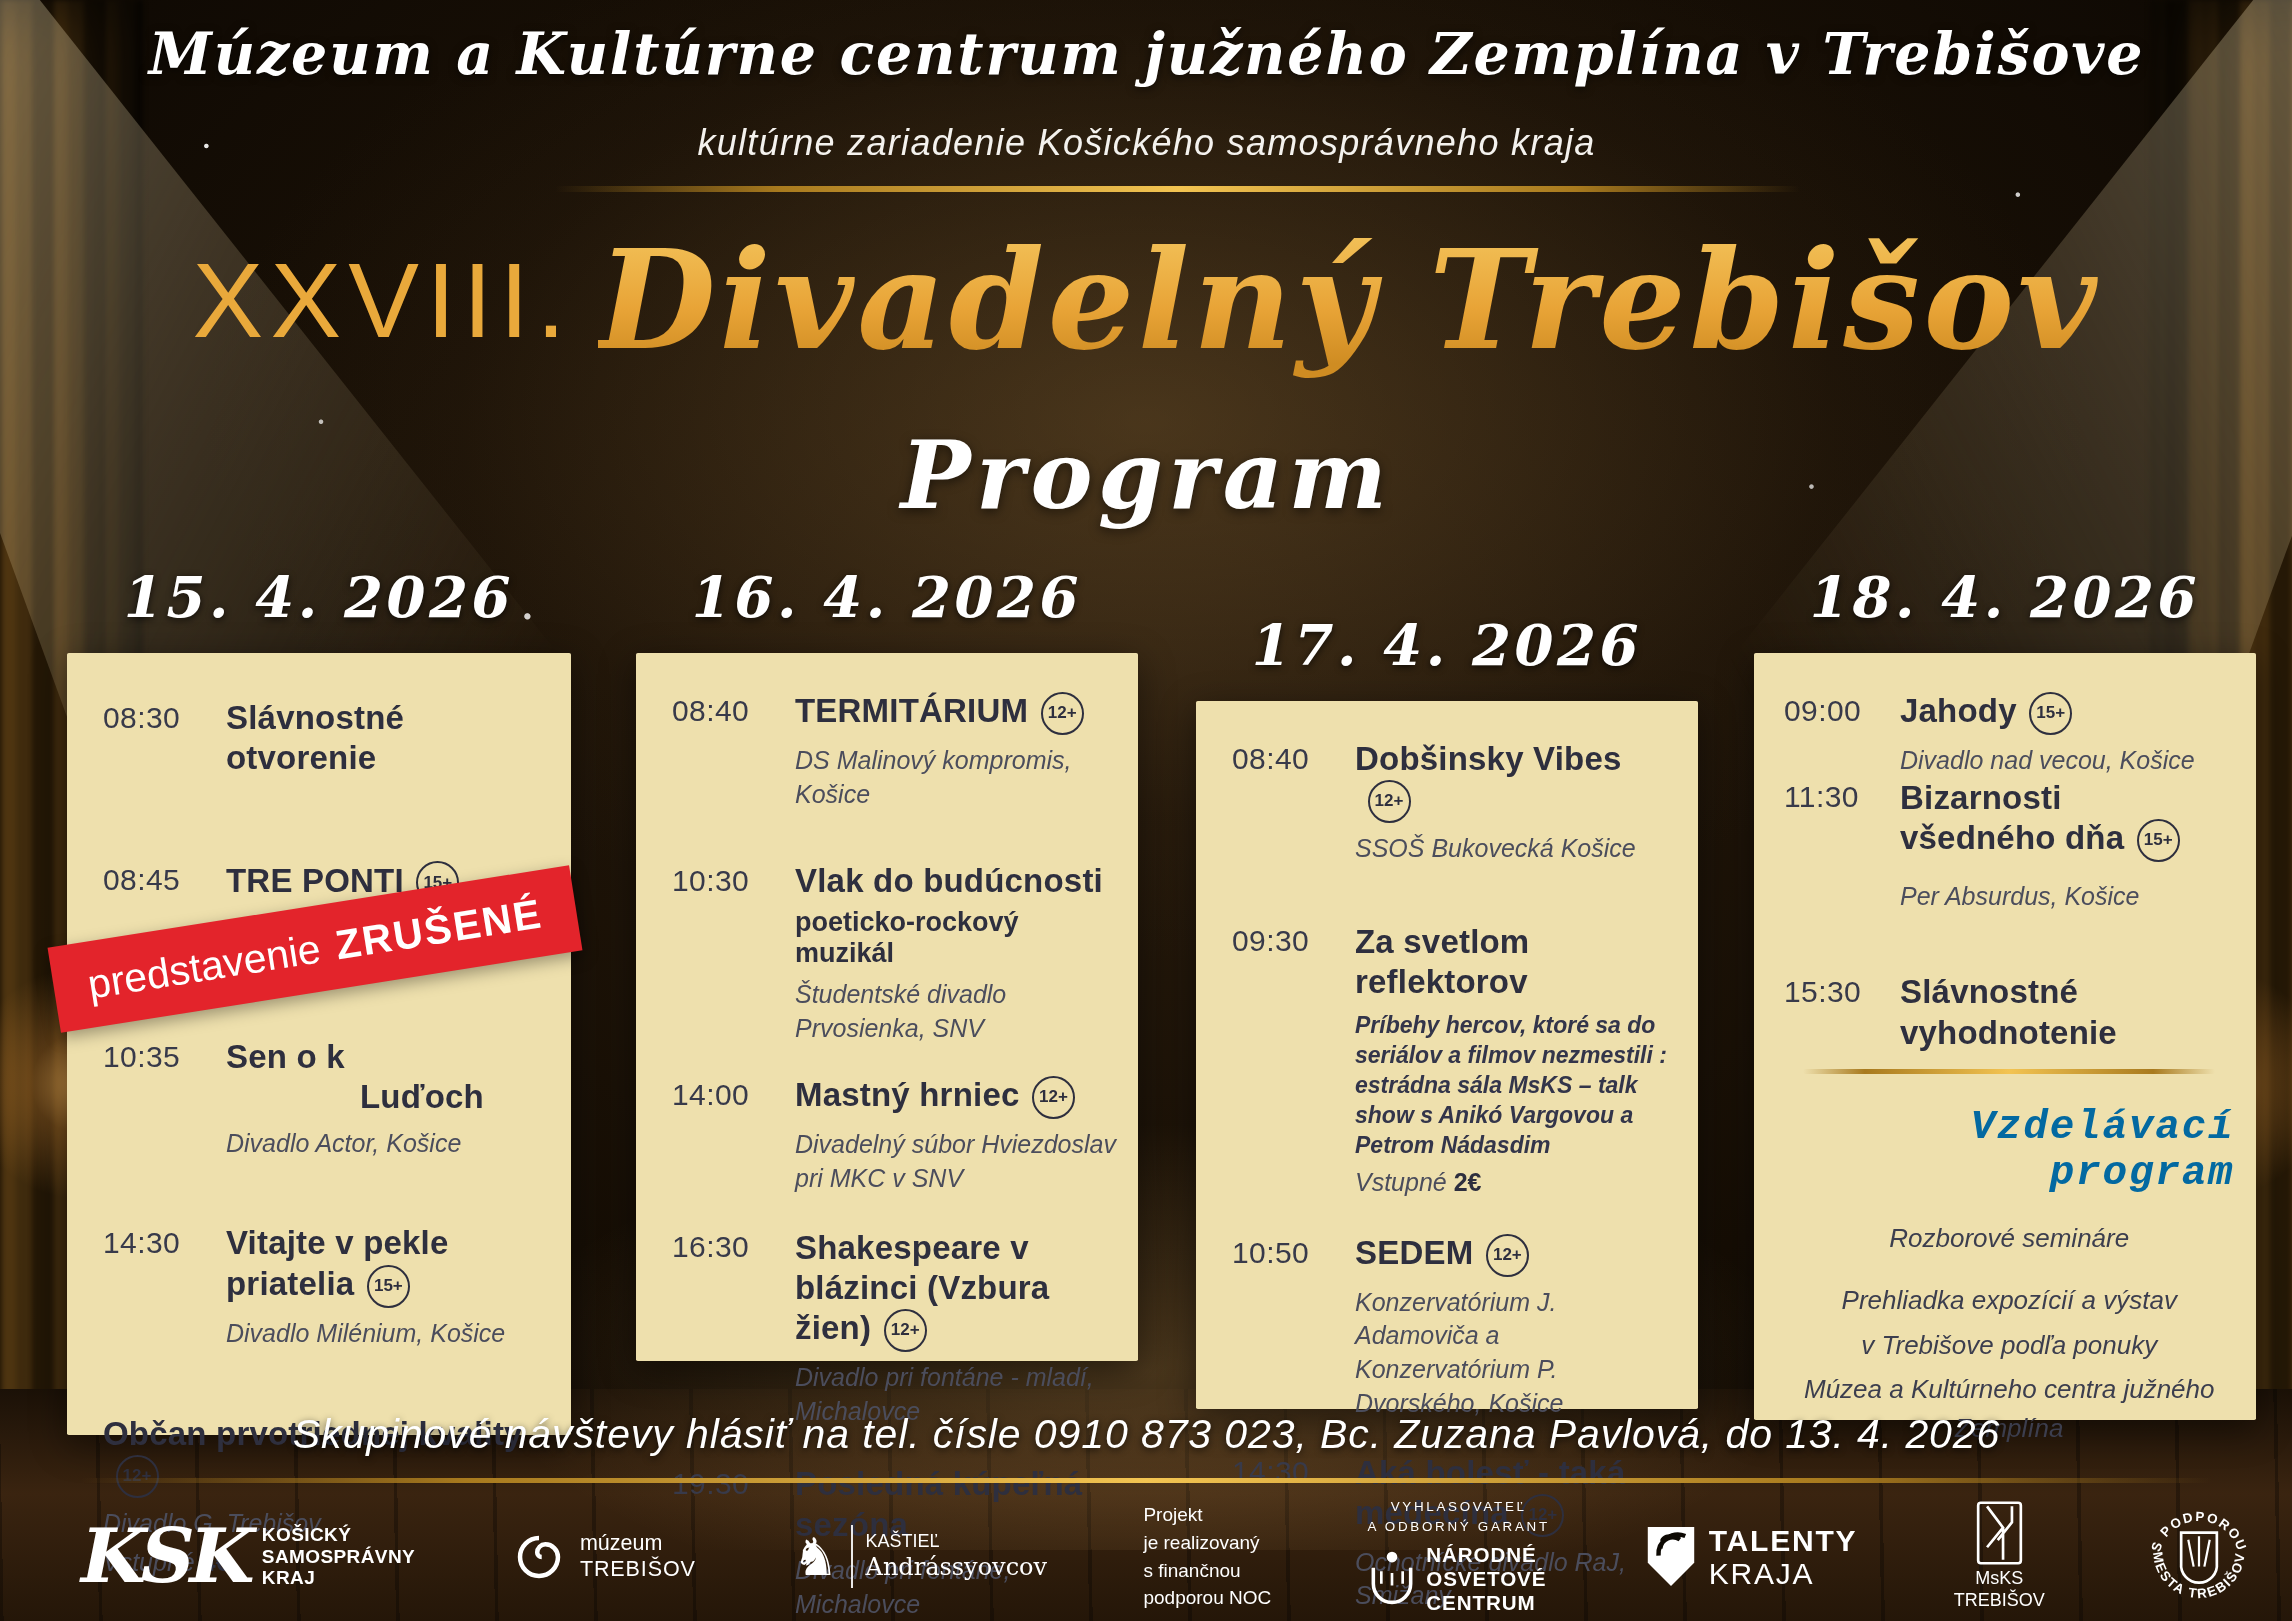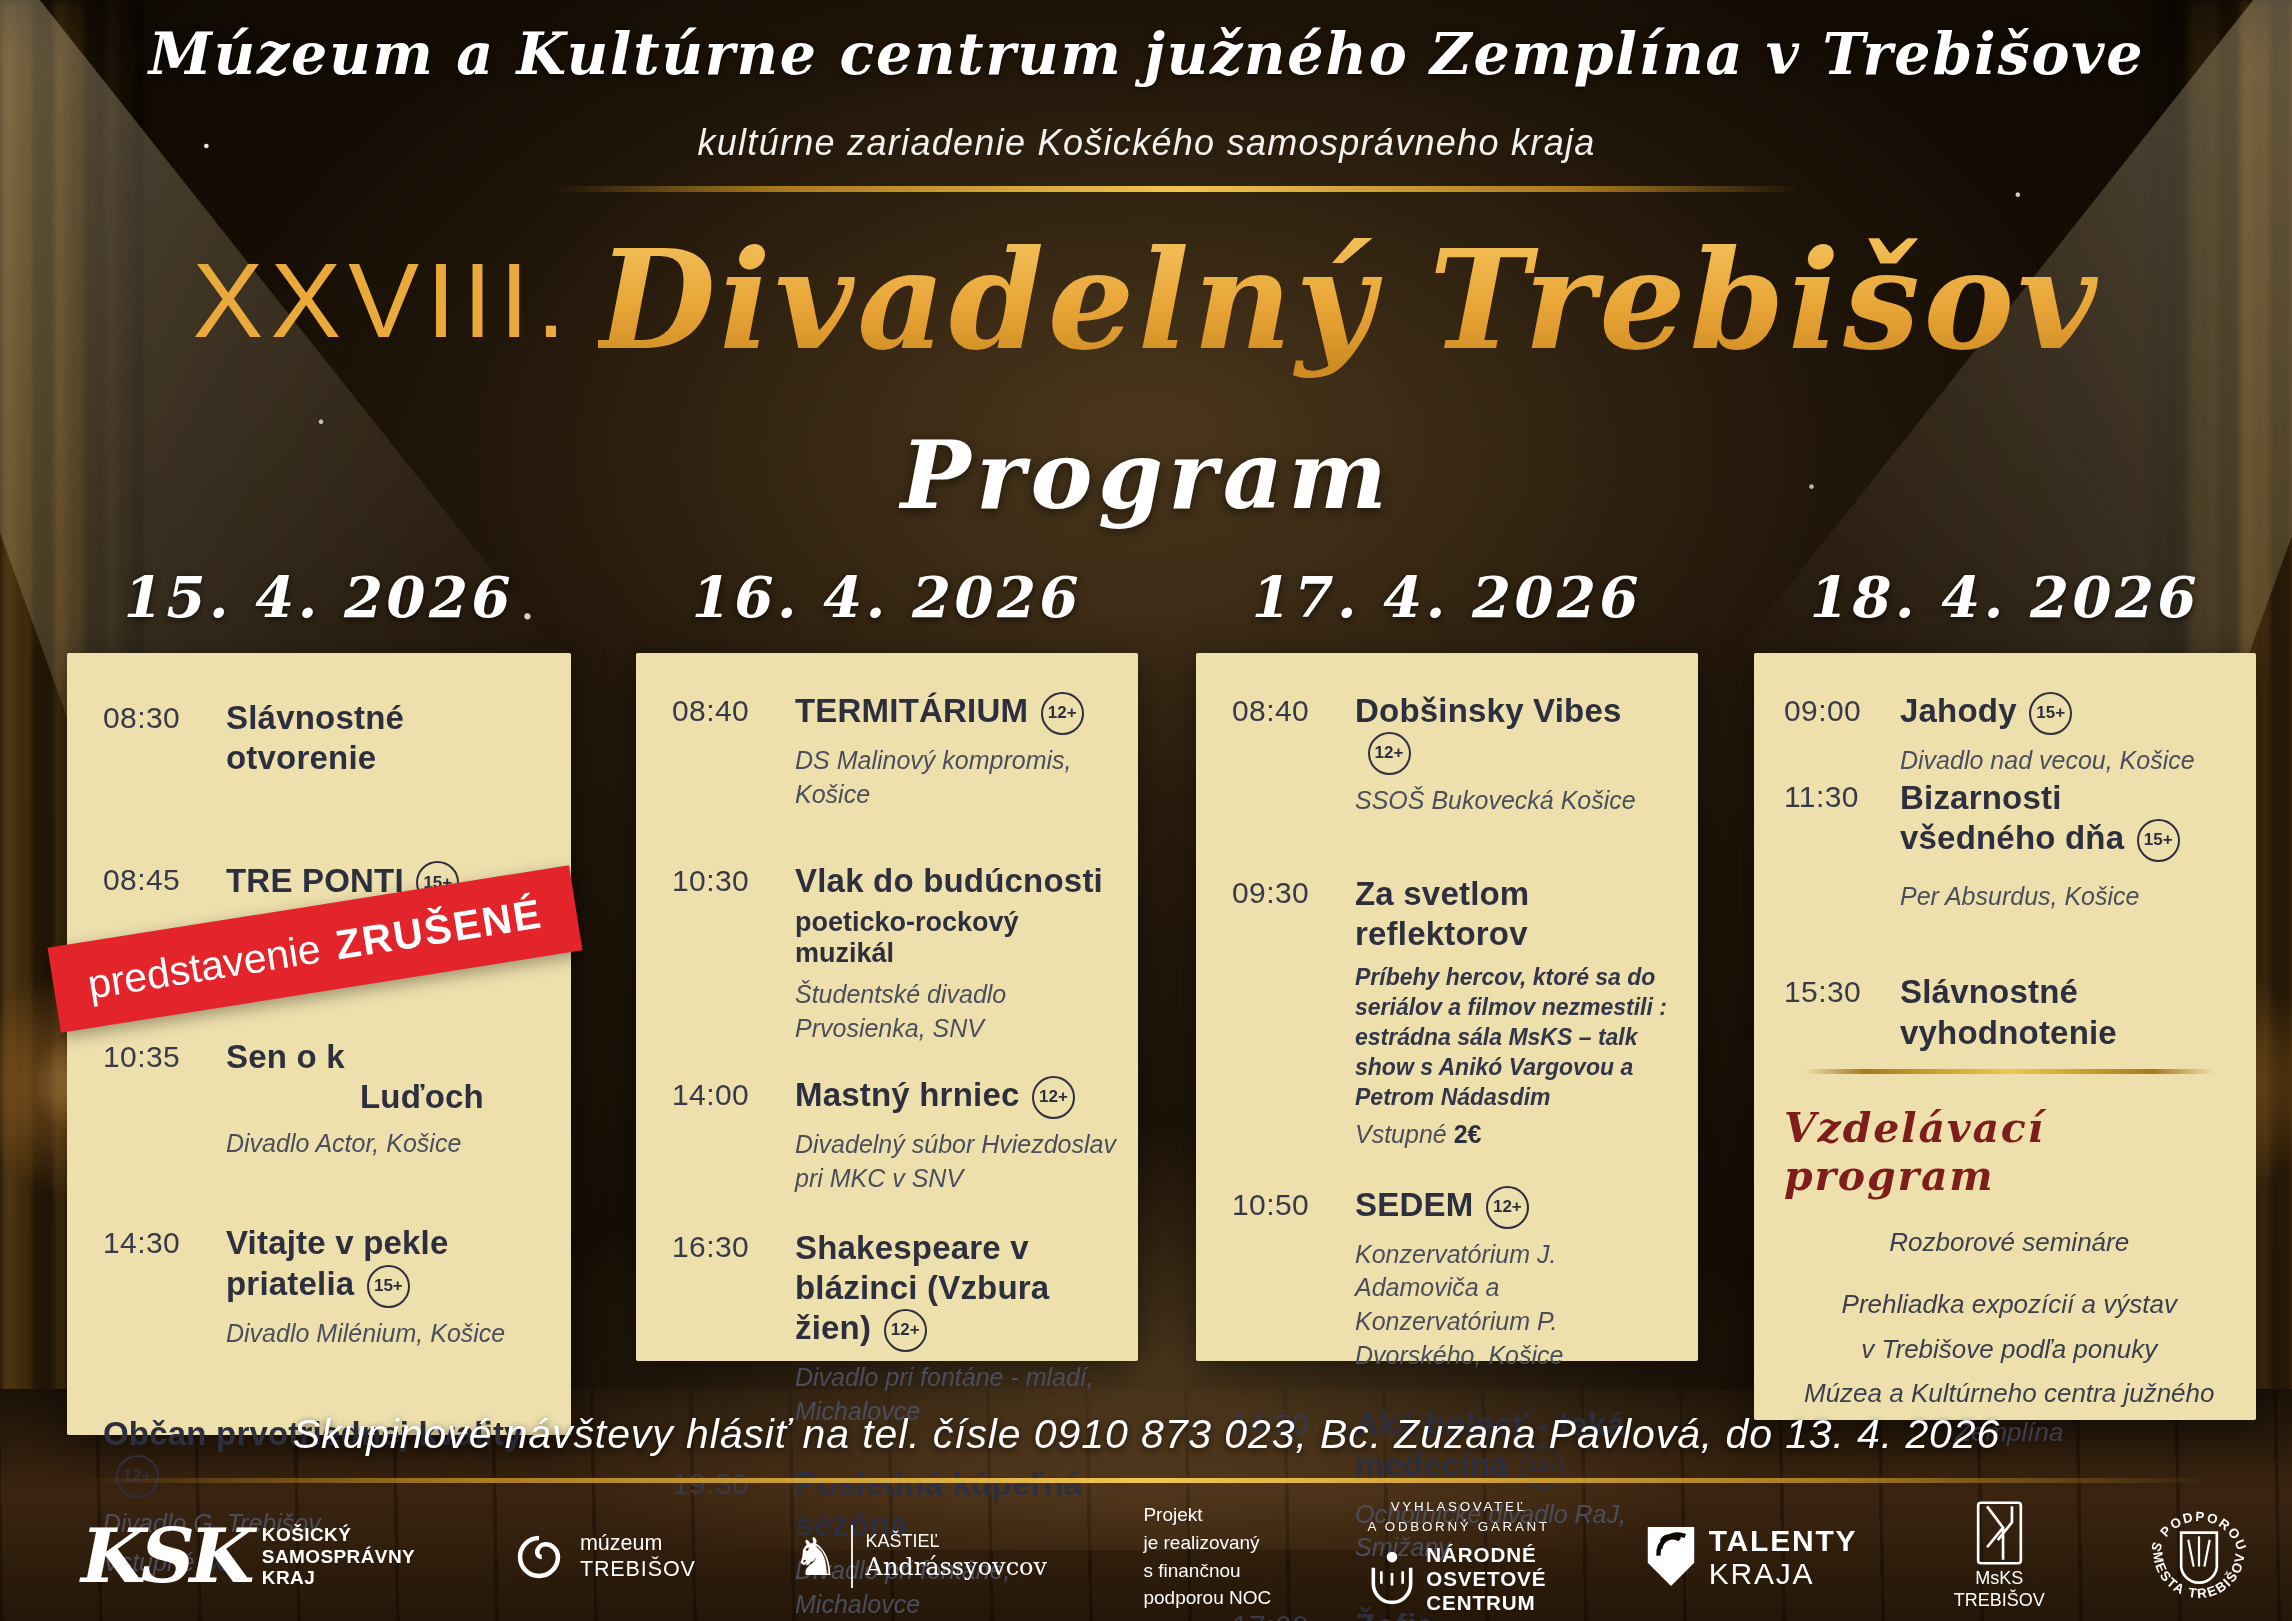--- a/index.html
+++ b/index.html
@@ -79,21 +79,21 @@
     border:2.7px solid #2e2f3e;border-radius:50%;font-size:17px;font-weight:600;vertical-align:middle;
     margin-left:12.5px;letter-spacing:0;}
   .stamp{position:absolute;left:-16px;top:253px;width:528px;height:86px;background:#e3242b;
     transform:rotate(-9deg);display:flex;align-items:center;justify-content:center;
     box-shadow:0 5.4px 16px rgba(0,0,0,.35);color:#fff;white-space:nowrap;z-index:5;}
   .stamp span{font-size:41px;}
   .stamp .st1{font-weight:500;margin-right:16px;}
   .stamp .st2{font-weight:700;letter-spacing:1.8px;}
   .edu-rule{height:5.4px;margin:16px auto 0;width:412px;border-radius:2.7px;
     background:linear-gradient(90deg, rgba(177,125,31,0) 0%, #a87a1e 15%, #f3c452 50%, #a87a1e 85%, rgba(177,125,31,0) 100%);}
-  .edu-title{text-align:left;font-size:41px;letter-spacing:1.8px;margin-top:30px;color:#7f1d1d;}
+  .edu-title{text-align:right;font-size:41px;letter-spacing:1.8px;margin-top:30px;color:#0369a1;font-family:Liberation Mono, monospace;}
   .edu-line{text-align:center;font-weight:300;font-size:26px;color:#3c3e4e;line-height:1.5;margin-top:23px;font-style:italic;}
   .edu-line.tight{margin-top:5.4px;}
   
   .contact{position:absolute;top:1411px;left:0;right:0;text-align:center;color:#fff;
     font-weight:300;font-style:italic;font-size:41px;letter-spacing:0.9px;text-shadow:0 1.8px 7.2px rgba(0,0,0,.7);}
   .logos{position:absolute;left:81px;right:36px;top:1503px;height:107px;display:flex;
     align-items:center;justify-content:space-between;color:#fff;}
   .logo{display:flex;align-items:center;gap:12.5px;}
   .logo svg{display:block;}
   .ksk-mark{font-family:"DejaVu Serif",serif;font-style:italic;font-weight:700;font-size:75px;line-height:1;letter-spacing:-5.4px;}
@@ -217,21 +217,21 @@
         <div class="time">19:30</div>
         <div class="content">
           <div class="ititle" style="max-width:296px;">Posledná kúpeľná sezóna</div>
           <div class="venue">Divadlo pri fontáne, Michalovce</div>
 
         </div>
       </div>
     </div>
   </section>
 
-  <section class="day" style="left:1196px;width:502px;">
+  <section class="day" style="left:1196px;width:502px;margin-top:48px;">
     <h2 class="date">17. 4. 2026</h2>
     <div class="panel" style="height:708px;">
       <div class="item">
         <div class="time">08:40</div>
         <div class="content">
           <div class="ititle"><span>Dobšinsky Vibes</span><span class="badge">12+</span></div>
           <div class="venue">SSOŠ Bukovecká Košice</div>
         </div>
       </div>
       <div class="item" style="margin-top:56px;">

